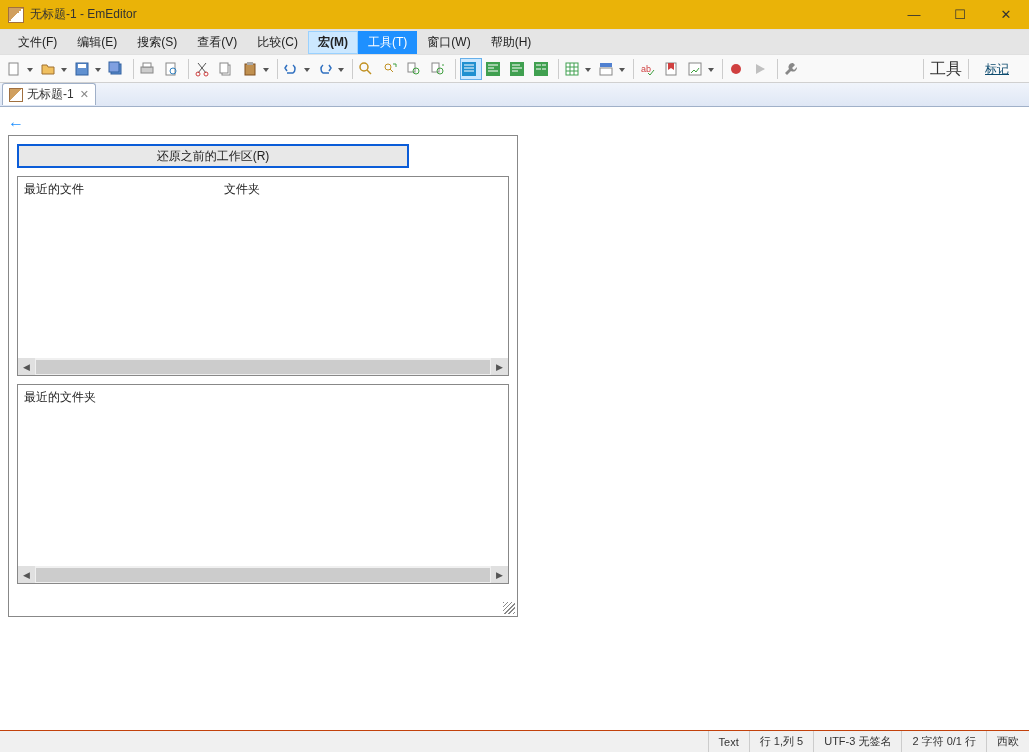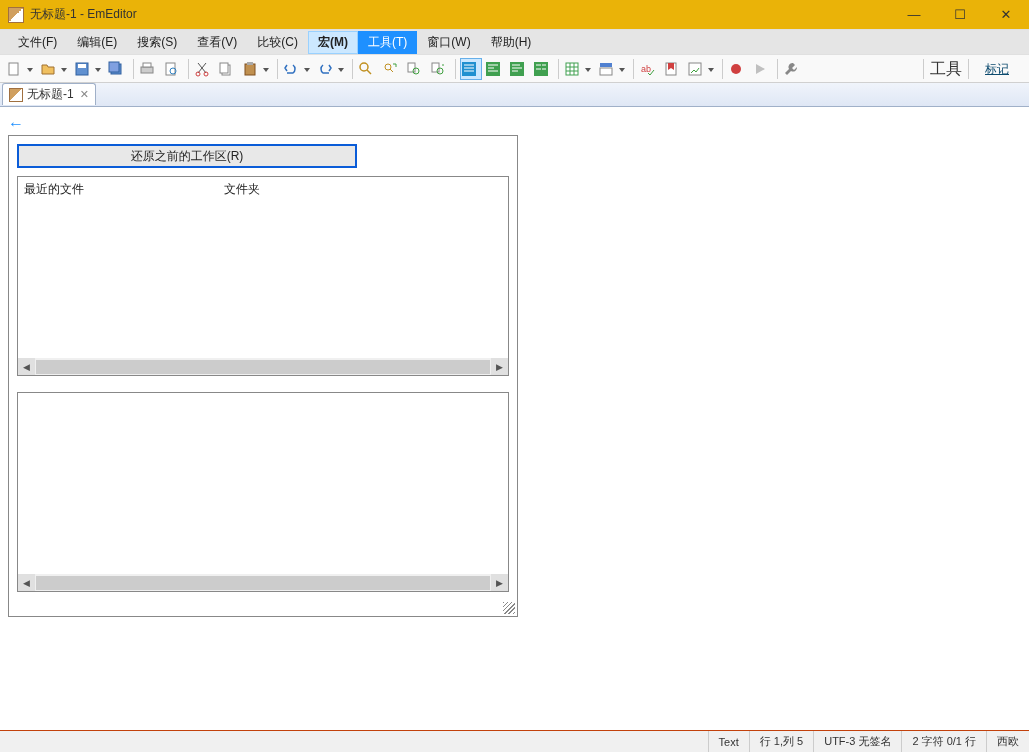--- a/index.html
+++ b/index.html
@@ -33,23 +33,23 @@
 .tabbar { height:24px; background:linear-gradient(#f0f4fb,#dfe7f5); border-bottom:1px solid #a0b0c8; display:flex; align-items:flex-start; padding-left:2px; }
 .tab { height:22px; background:#fff; border:1px solid #a0b0c8; border-bottom:none; display:flex; align-items:center; padding:0 6px; font-size:12px; color:#333; border-radius:3px 3px 0 0; }
 .tab .ticon { width:14px; height:14px; margin-right:4px; background:linear-gradient(135deg,#d0a060 50%,#fff 50%); border:1px solid #a07040; }
 .tab .close { margin-left:6px; color:#888; font-size:11px; }
 
 
 .content { position:absolute; top:107px; left:0; right:0; bottom:22px; background:#fff; }
 .back-arrow { position:absolute; top:6px; left:8px; font-size:16px; color:#1e90ff; }
 
 .panel { position:absolute; top:28px; left:8px; width:510px; height:482px; border:1px solid #888; background:#fff; }
-.restore-btn { margin:8px; width:340px; height:24px; border:2px solid #0a5cd8; background:#e8e8e8; font-size:12px; display:flex; align-items:center; justify-content:center; color:#222; }
-
-.listbox { margin:0 8px 16px 8px; border:1px solid #888; height:200px; position:relative; display:flex; flex-direction:column; }
+.restore-btn { margin:8px; width:392px; height:24px; border:2px solid #0a5cd8; background:#e8e8e8; font-size:12px; display:flex; align-items:center; justify-content:center; color:#222; }
+
+.listbox { margin:0 8px 8px 8px; border:1px solid #888; height:200px; position:relative; display:flex; flex-direction:column; }
 .listbox.second { height:200px; }
 .list-headers { display:flex; padding:4px 6px; font-size:12px; color:#222; }
 .list-headers span:first-child { width:200px; }
 .list-body { flex:1; }
 .hscroll { height:17px; background:#f0f0f0; display:flex; align-items:center; }
 .hscroll .arrow { width:17px; height:17px; background:#e0e0e0; display:flex; align-items:center; justify-content:center; font-size:9px; color:#555; }
 .hscroll .track { flex:1; height:14px; background:#ccc; margin:0 1px; }
 
 .resize-grip { position:absolute; bottom:2px; right:2px; width:12px; height:12px; background:repeating-linear-gradient(135deg,#888 0 1px,transparent 1px 3px); }
 
@@ -276,20 +276,23 @@
       </div>
       <div class="list-body"></div>
       <div class="hscroll">
         <div class="arrow">◀</div>
         <div class="track"></div>
         <div class="arrow">▶</div>
       </div>
     </div>
 
     <div class="listbox second">
+      <div class="list-headers">
+        <span>最近的文件夹</span>
+      </div>
       <div class="list-body"></div>
       <div class="hscroll">
         <div class="arrow">◀</div>
         <div class="track"></div>
         <div class="arrow">▶</div>
       </div>
     </div>
 
     <div class="resize-grip"></div>
   </div>

